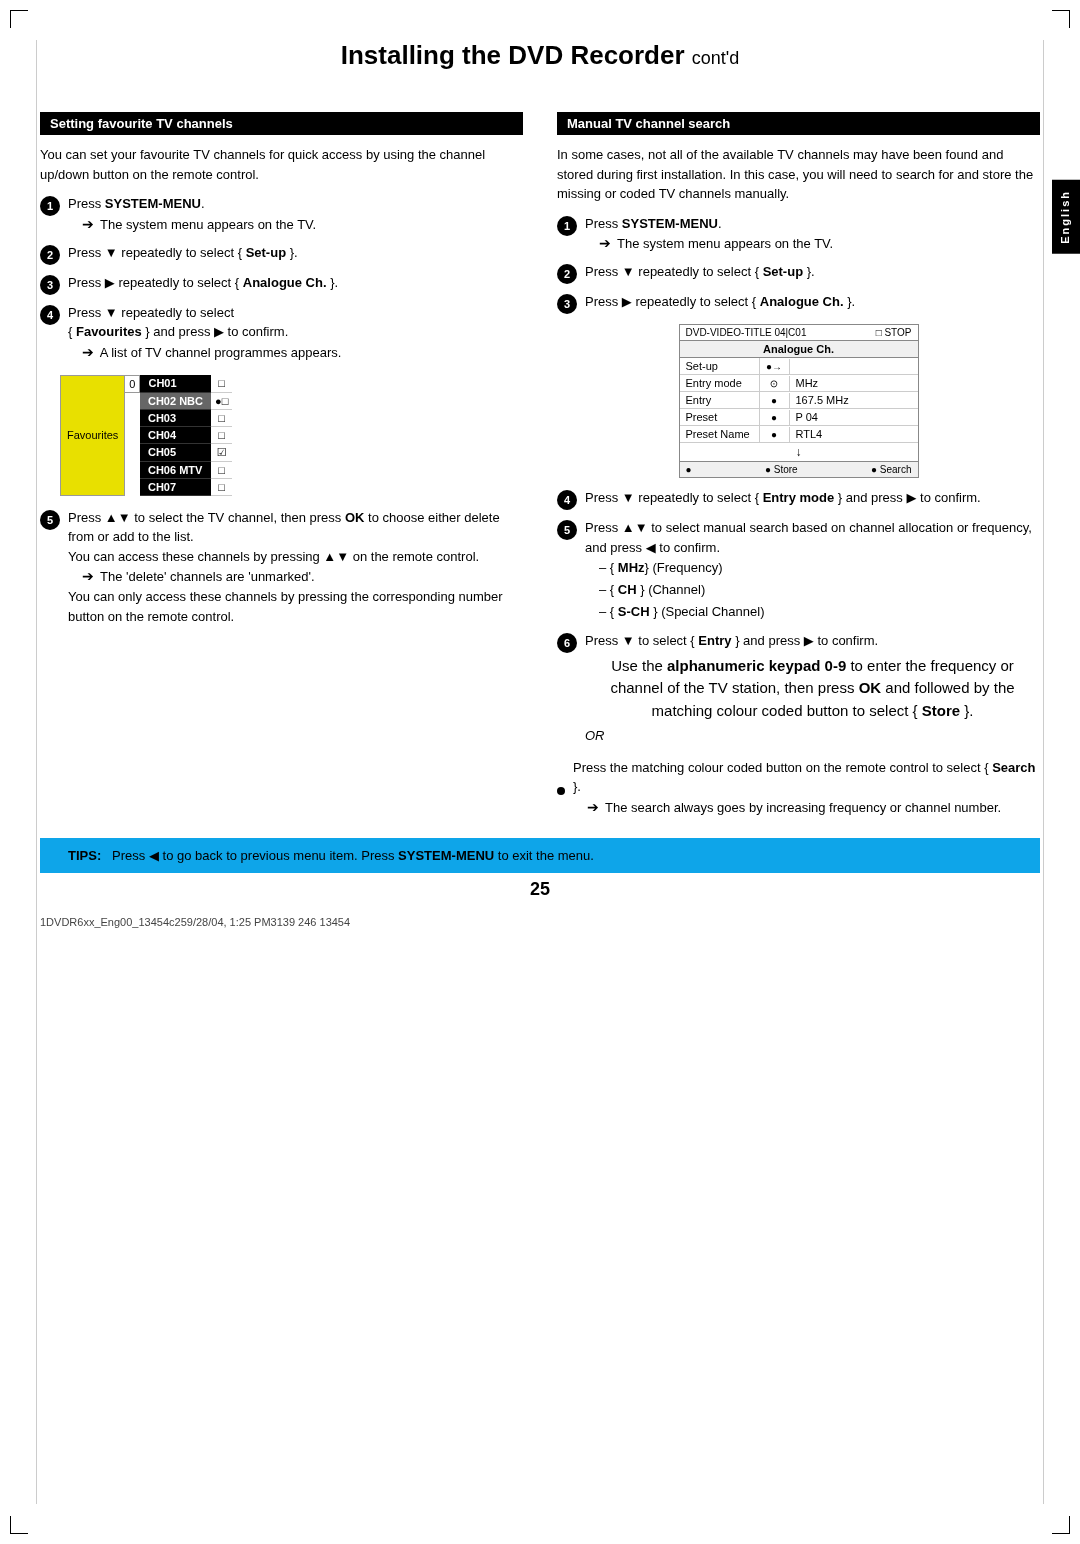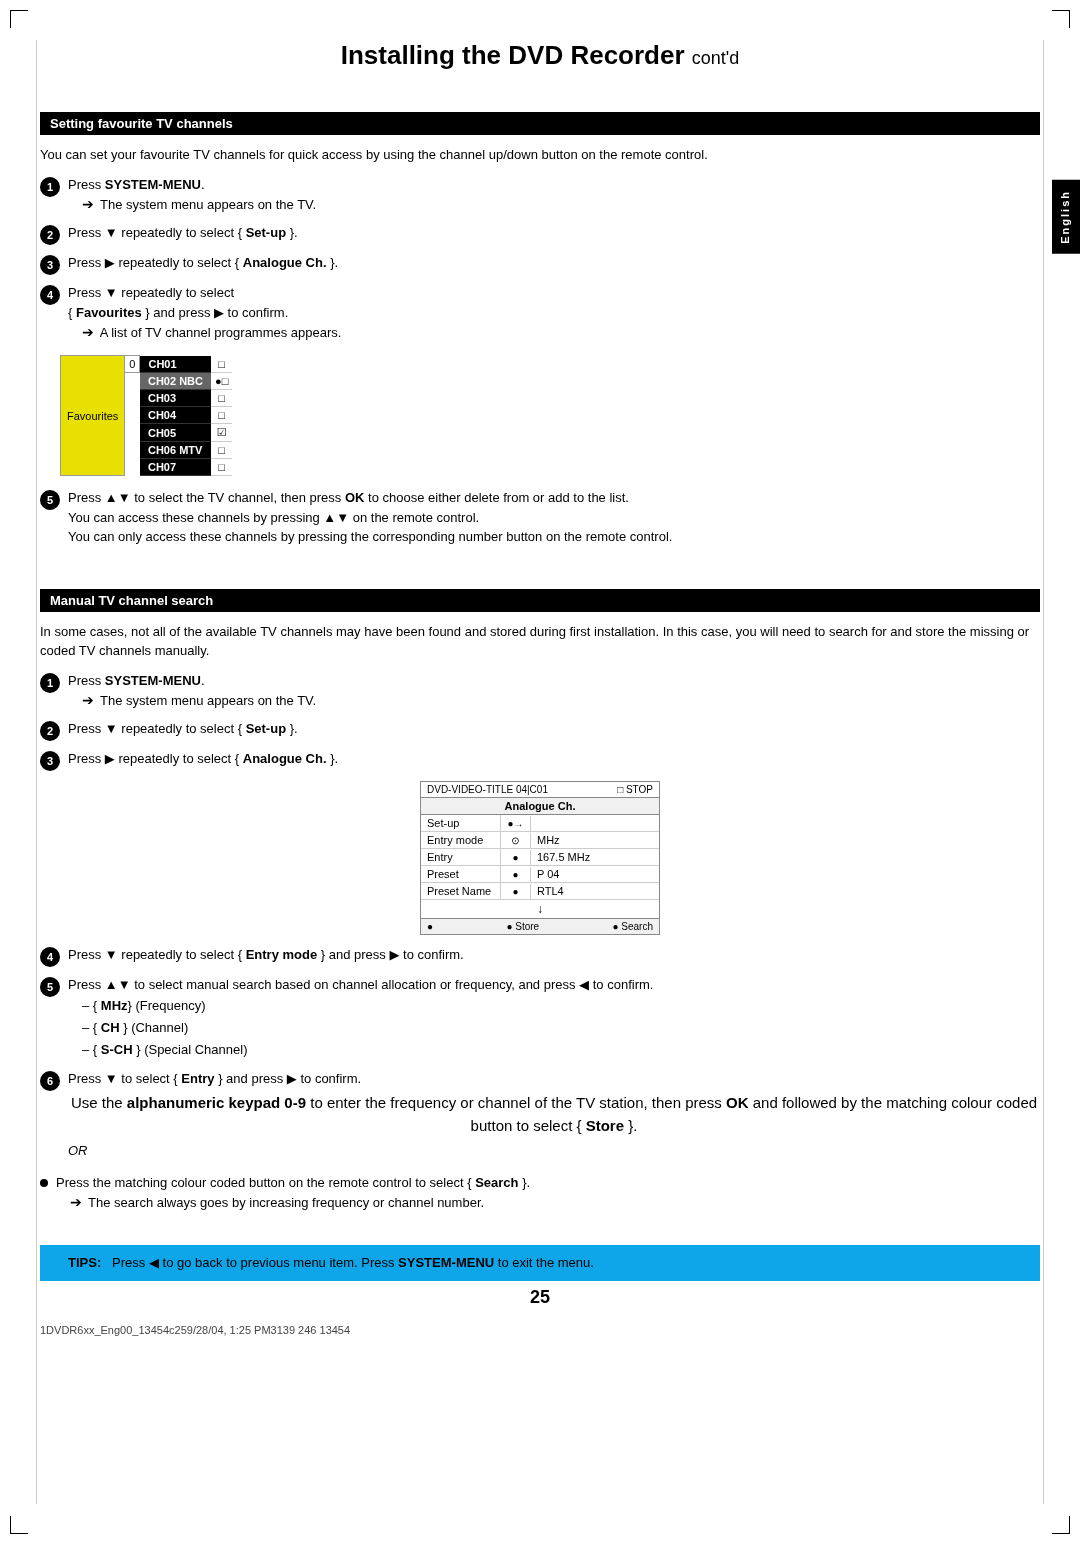--- a/index.html
+++ b/index.html
@@ -77,21 +77,20 @@
     .page-title .contd {
       font-size: 18px;
       font-weight: normal;
     }
 
     
     .two-col {
       display: flex;
       gap: 34px;
       margin-bottom: 20px;
-      flex-direction: column;
     }
     .col-left { flex: 1; }
     .col-right { flex: 1; }
 
     
     .section-header {
       background: #000;
       color: #fff;
       font-size: 13px;
       font-weight: bold;
@@ -239,22 +238,22 @@
       justify-content: space-between;
       padding: 2px 6px;
       border-top: 1px solid #888;
       font-size: 10px;
       background: #f0f0f0;
     }
 
     
     .bullet-step {
       display: flex;
-      align-items: flex-start;
-      margin-bottom: 12px;
+      align-items: center;
+      margin-bottom: 0;
       font-size: 13px;
       line-height: 1.5;
     }
     .bullet-dot {
       display: inline-block;
       width: 8px; height: 8px;
       border-radius: 50%;
       background: #000;
       flex-shrink: 0;
       margin-right: 8px;
@@ -395,20 +394,23 @@
           </table>
       </div>
 
       <div class="step">
         <span class="step-num">5</span>
         <div class="step-content">
           Press ▲▼ to select the TV channel, then press <span class="bold">OK</span> to choose either delete from or add to the list.
           <span style="display:block; font-size:13px; line-height:1.5;">
             You can access these channels by pressing ▲▼ on the remote control.
           </span>
+          <span class="step-arrow">
+            <span class="arrow-sym">➔</span> The 'delete' channels are 'unmarked'.
+          </span>
           <span style="display:block; font-size:13px; line-height:1.5;">
             You can only access these channels by pressing the corresponding number button on the remote control.
           </span>
         </div>
       </div>
     </div>
 
     <div class="col-right">
       <div class="section-header">Manual TV channel search</div>
       <p class="body-text">In some cases, not all of the available TV channels may have been found and stored during first installation. In this case, you will need to search for and store the missing or coded TV channels manually.</p>

